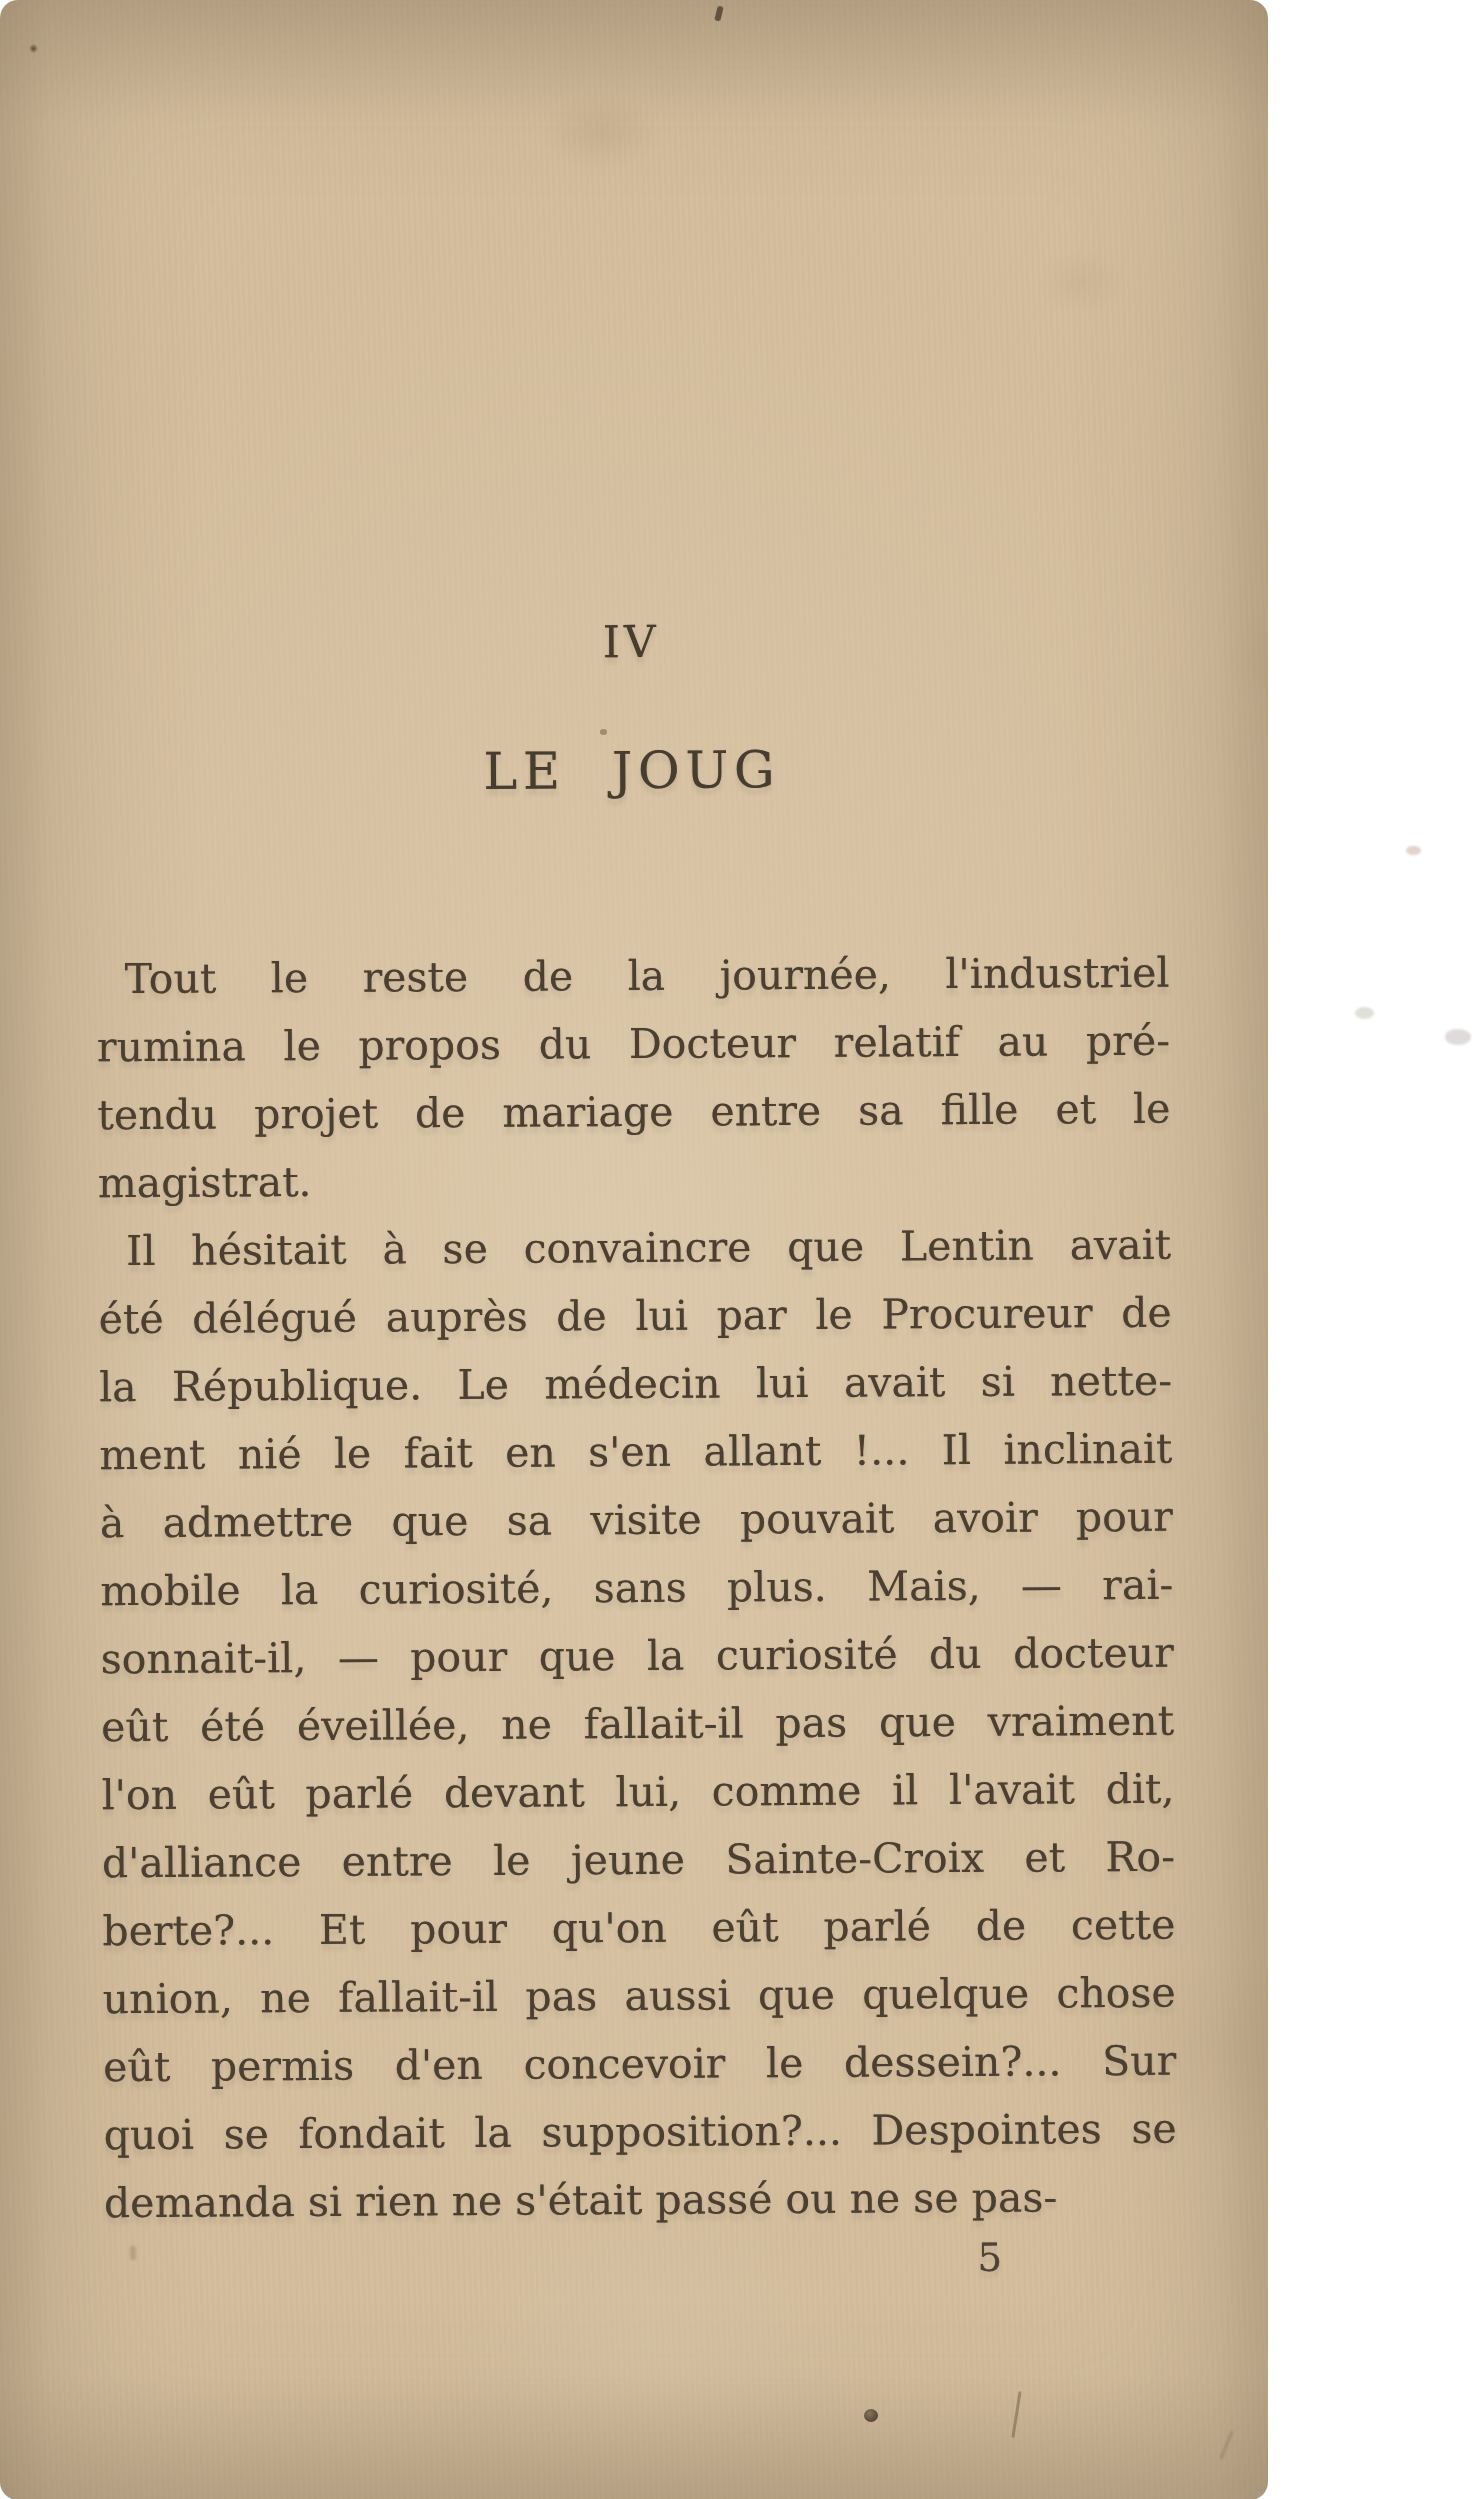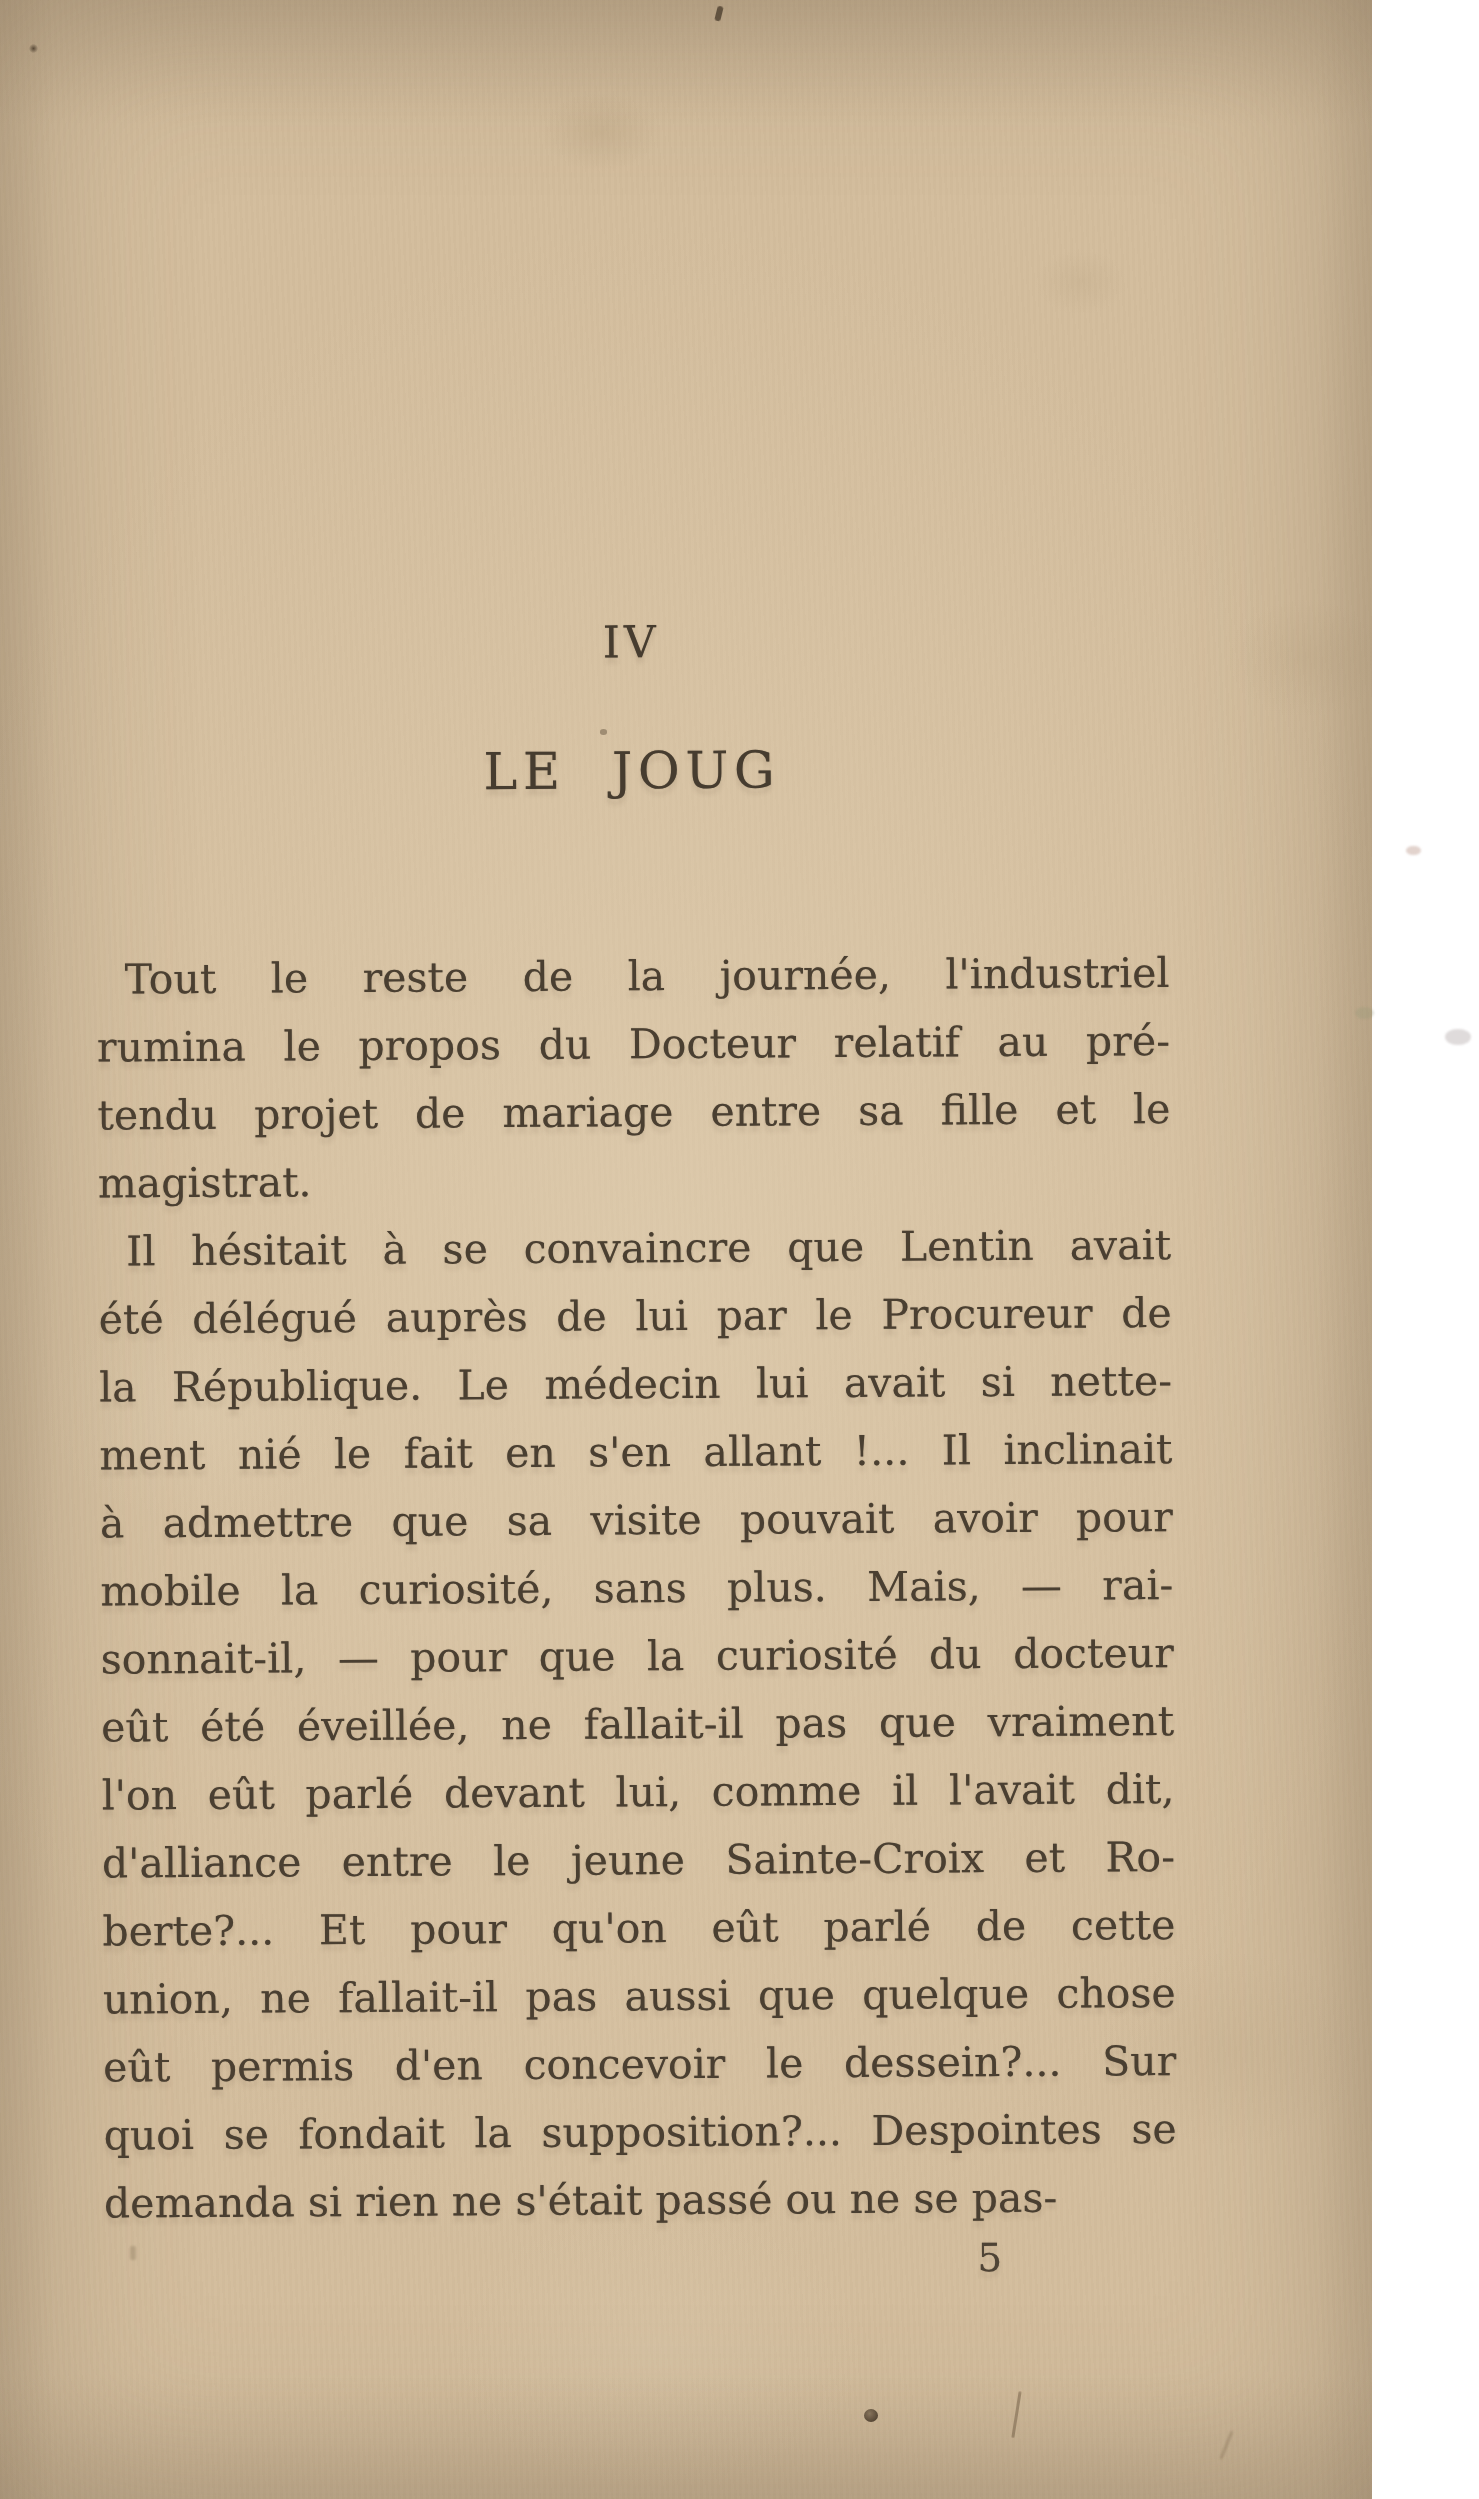--- a/index.html
+++ b/index.html
@@ -6,37 +6,38 @@
     margin: 0;
     padding: 0;
     width: 1479px;
     height: 2500px;
     overflow: hidden;
     font-family: "DejaVu Serif", serif;
   }
 
   .scan-page {
     position: relative;
-    width: 1372px;
+    width: 1268px;
     height: 2500px;
     background-color: #d3bd9d;
     background-image:
       linear-gradient(180deg, rgba(118, 98, 76, 0.16), rgba(118, 98, 76, 0) 5%),
       linear-gradient(0deg, rgba(118, 98, 76, 0.14), rgba(118, 98, 76, 0) 5%),
       linear-gradient(90deg, rgba(118, 98, 76, 0.12), rgba(118, 98, 76, 0) 4%),
       linear-gradient(270deg, rgba(118, 98, 76, 0.10), rgba(118, 98, 76, 0) 4%),
       radial-gradient(85px 56px at 601px 132px, rgba(166, 142, 108, 0.22), rgba(166,142,108,0) 70%),
       radial-gradient(66px 47px at 1081px 282px, rgba(170, 148, 115, 0.16), rgba(170,148,115,0) 70%),
       radial-gradient(113px 85px at 1306px 658px, rgba(168, 146, 112, 0.15), rgba(168,146,112,0) 70%),
       radial-gradient(207px 150px at 197px 1410px, rgba(224, 208, 180, 0.30), rgba(224,208,180,0) 75%),
       radial-gradient(188px 141px at 1231px 2049px, rgba(172, 150, 116, 0.14), rgba(172,150,116,0) 70%),
       radial-gradient(282px 188px at 658px 2349px, rgba(220, 204, 176, 0.30), rgba(220,204,176,0) 75%),
       radial-gradient(940px 1222px at 48% 50%, rgba(231, 215, 187, 0.45), rgba(231, 215, 187, 0) 85%),
       repeating-linear-gradient(88deg, rgba(120, 100, 70, 0.025) 0 2.8px, rgba(238, 224, 198, 0.025) 2.8px 5.6px);
     box-shadow: inset 0 0 160px 28px rgba(110, 92, 68, 0.30);
+    border-radius: 18px;
   }
 
   
   .content {
     position: absolute;
     inset: 0;
     transform: rotate(-0.35deg);
     transform-origin: 50% 42%;
     color: #4a3f31;
   }

